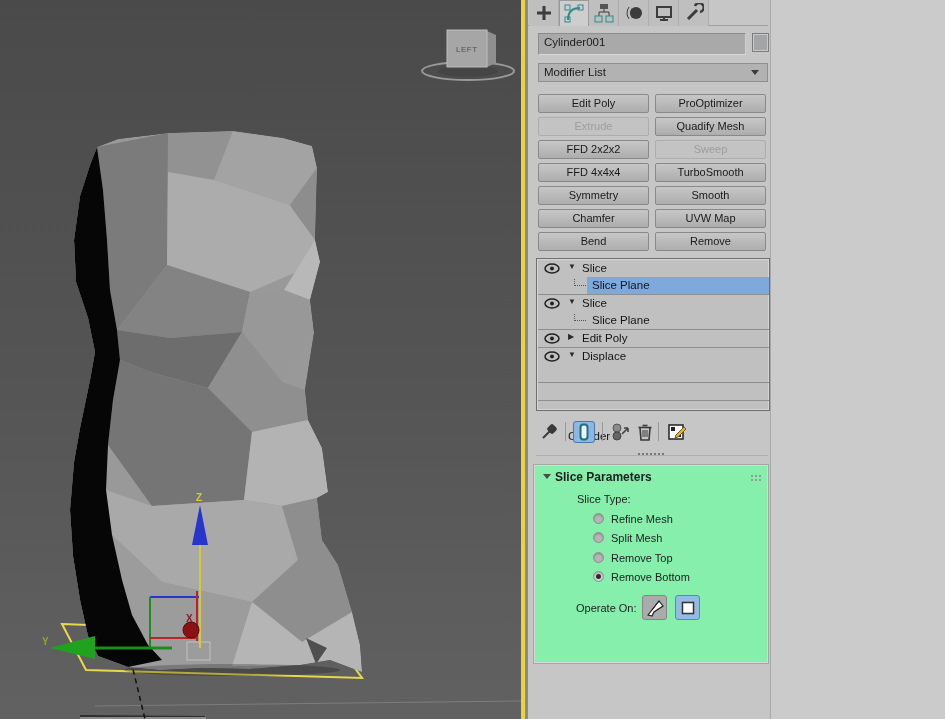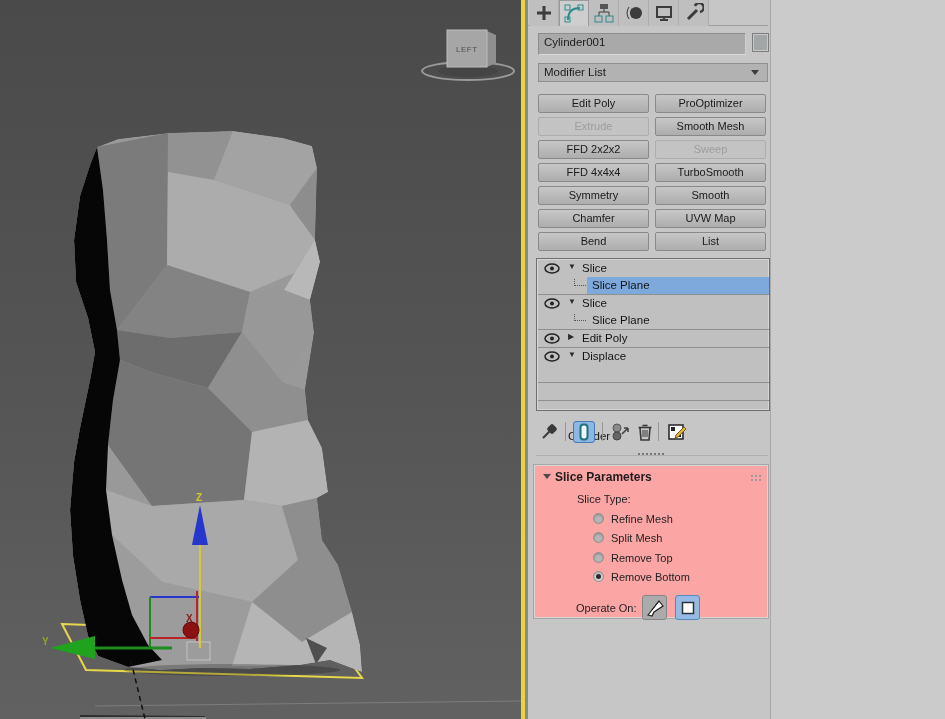--- a/index.html
+++ b/index.html
@@ -59,21 +59,21 @@
   
   .stool { position:absolute; top:421px; width:22px; height:22px; display:flex; align-items:center; justify-content:center; }
   .stool.active { background:#8cb7e2; border:1px solid #4a7ab0; border-radius:3px; }
   .sdiv { position:absolute; top:422px; width:1px; height:19px; background:#989898; }
 
   
   #roll-sep { position:absolute; left:8px; top:455px; width:232px; height:1px; background:#afafaf; }
   #roll-sep .grab { position:absolute; left:102px; top:-2px; width:26px; border-top:2px dotted #777; }
 
   
-  #rollout { position:absolute; left:6px; top:465px; width:234px; height:153px; background:#fca5a5;
+  #rollout { position:absolute; left:6px; top:465px; width:234px; height:198px; background:#86efac;
     border:1px solid #d7d7d7; box-shadow:0 0 0 1px #a6a6a6; }
   #rollout .hdr { position:absolute; left:0; top:2px; width:100%; height:18px; }
   #rollout .hdr .arr { position:absolute; left:8px; top:6px; width:0; height:0;
     border-left:4px solid transparent; border-right:4px solid transparent; border-top:5px solid #4a4a4a; }
   #rollout .hdr .ttl { position:absolute; left:20px; top:2px; font-size:12px; font-weight:bold; color:#1d1d1d; }
   #rollout .hdr .grip { position:absolute; right:14px; top:7px; width:2px; height:2px; background:#9a9a9a;
     box-shadow:4px 0 #9a9a9a, 8px 0 #9a9a9a, 0 4px #9a9a9a, 4px 4px #9a9a9a, 8px 4px #9a9a9a; }
   .plabel { position:absolute; font-size:11px; color:#222; }
   .radio { position:absolute; width:11px; height:11px; border-radius:50%; background:#b6b6b6;
     border:1px solid #8e8e8e; box-shadow:inset 0 1px 2px rgba(0,0,0,.25); }
@@ -204,31 +204,31 @@
     <div id="color-swatch"></div>
 
     <div id="mod-list">
       <span>Modifier List</span>
       <span class="arrow"></span>
     </div>
 
     <div class="mbtn" style="left:10px;top:94px">Edit Poly</div>
     <div class="mbtn" style="left:127px;top:94px">ProOptimizer</div>
     <div class="mbtn dis" style="left:10px;top:117px">Extrude</div>
-    <div class="mbtn" style="left:127px;top:117px">Smooth Mesh</div>
+    <div class="mbtn" style="left:127px;top:117px">Quadify Mesh</div>
     <div class="mbtn" style="left:10px;top:140px">FFD 2x2x2</div>
     <div class="mbtn dis" style="left:127px;top:140px">Sweep</div>
     <div class="mbtn" style="left:10px;top:163px">FFD 4x4x4</div>
     <div class="mbtn" style="left:127px;top:163px">TurboSmooth</div>
     <div class="mbtn" style="left:10px;top:186px">Symmetry</div>
     <div class="mbtn" style="left:127px;top:186px">Smooth</div>
     <div class="mbtn" style="left:10px;top:209px">Chamfer</div>
     <div class="mbtn" style="left:127px;top:209px">UVW Map</div>
     <div class="mbtn" style="left:10px;top:232px">Bend</div>
-    <div class="mbtn" style="left:127px;top:232px">List</div>
+    <div class="mbtn" style="left:127px;top:232px">Remove</div>
 
     <div id="stack">
       <div class="srow" style="top:1px">
         <svg class="eye" width="16" height="11">
             <ellipse cx="8" cy="5.5" rx="7" ry="4.5" fill="none" stroke="#222" stroke-width="1.5"></ellipse>
             <circle cx="8" cy="5.5" r="2" fill="#222"></circle>
           </svg>
         <span class="caret">▼</span>
         <span class="lab">Slice</span>
       </div>

